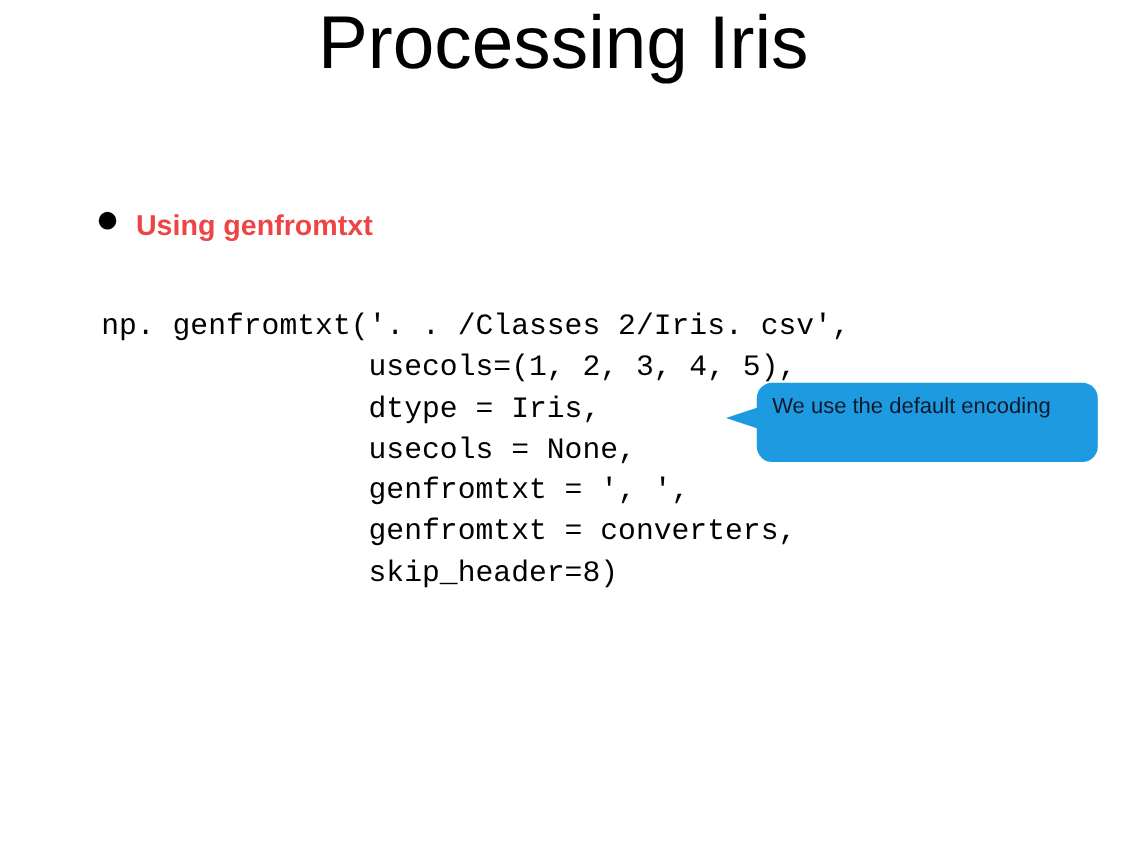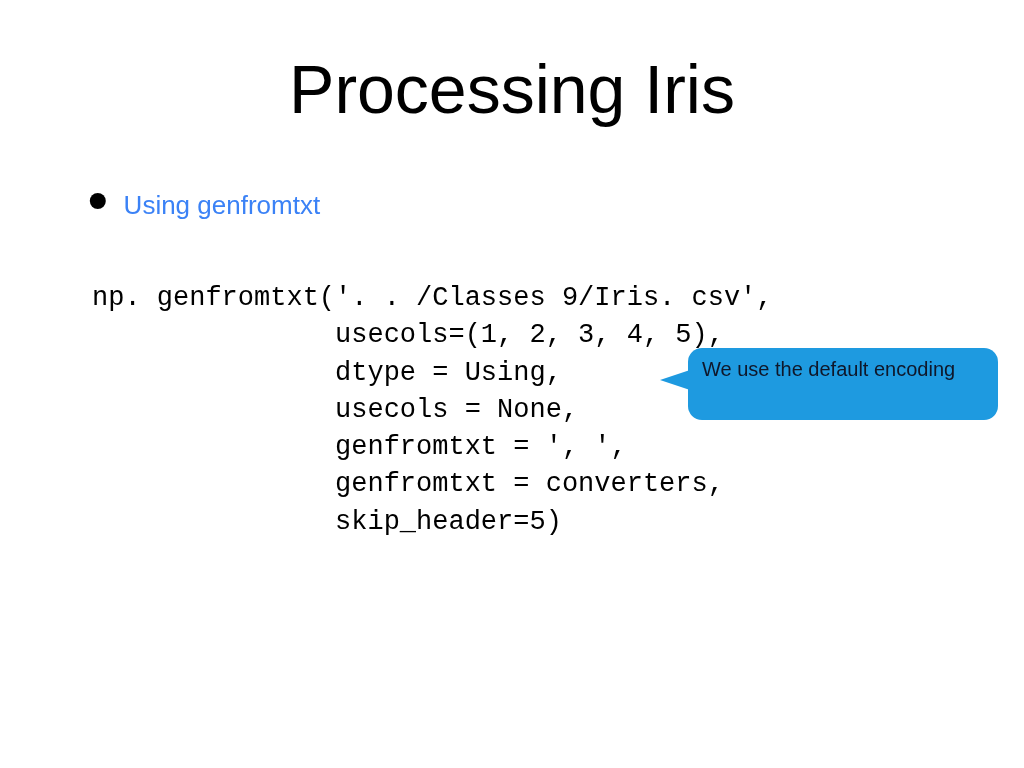--- a/index.html
+++ b/index.html
@@ -12,42 +12,42 @@
       height: 768px;
       background: #ffffff;
       font-family: Arial, Helvetica, sans-serif;
       position: relative;
       overflow: hidden;
     }
     .title {
       font-size: 68px;
       font-weight: normal;
       text-align: center;
-      padding-top: 50px;
       letter-spacing: 0px;
       color: #000;
     }
     .bullet-row {
       position: absolute;
       top: 190px;
       left: 88px;
       display: flex;
       align-items: center;
     }
     .bullet {
       font-size: 56px;
       line-height: 0;
       margin-right: 16px;
       font-weight: bold;
       position: relative;
       top: -6px;
     }
     .bullet-text {
       font-size: 26px;
-      color: #3b82f6;
+      color: #ef4444;
+      font-weight: bold;
     }
     .code-block {
       position: absolute;
       top: 280px;
       left: 92px;
       font-family: "Courier New", Courier, monospace;
       font-size: 27px;
       line-height: 1.38;
       color: #000;
       white-space: pre;
@@ -79,24 +79,24 @@
 </head>
 <body>
 
 <h1 class="title">Processing Iris</h1>
 
 <div class="bullet-row">
   <span class="bullet">•</span>
   <span class="bullet-text">Using genfromtxt</span>
 </div>
 
-<div class="code-block"><span>np. genfromtxt('. . /Classes 9/Iris. csv',</span>
+<div class="code-block"><span>np. genfromtxt('. . /Classes 2/Iris. csv',</span>
 <span>               usecols=(1, 2, 3, 4, 5),</span>
-<span>               dtype = Using,</span>
+<span>               dtype = Iris,</span>
 <span>               usecols = None,</span>
 <span>               genfromtxt = ', ',</span>
 <span>               genfromtxt = converters,</span>
-<span>               skip_header=5)</span></div>
+<span>               skip_header=8)</span></div>
 
 <div class="callout-arrow"></div>
 <div class="callout">
   <span>We use the default encoding</span>
 </div>
 
 </body></html>

